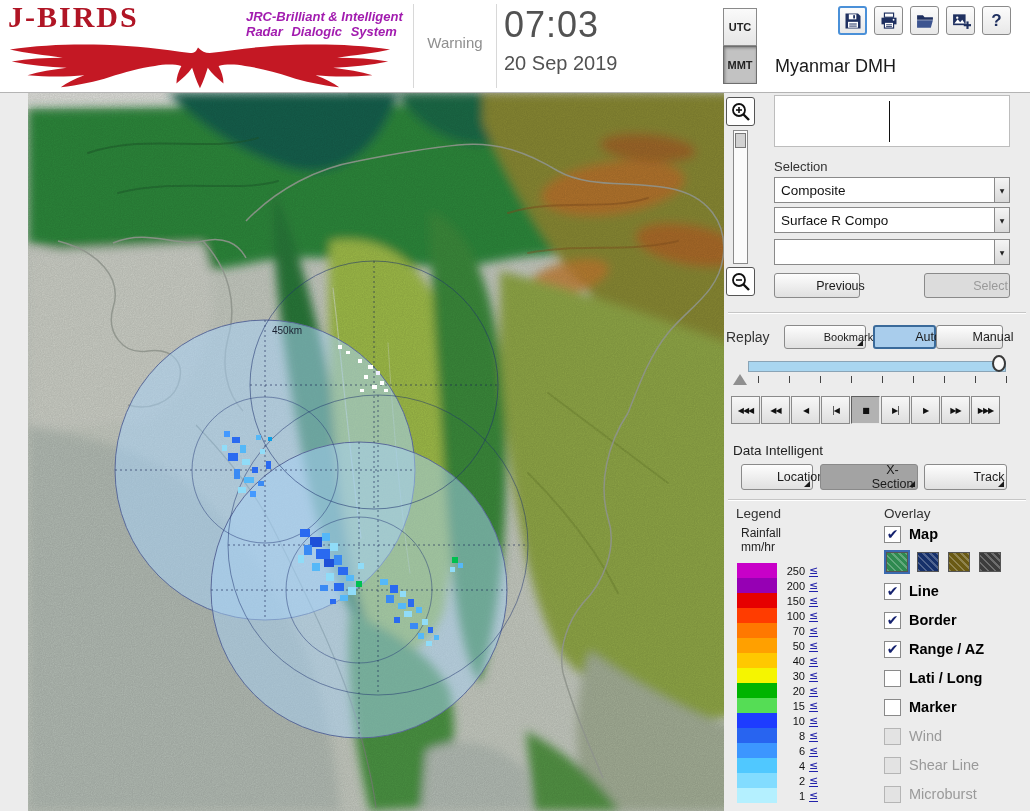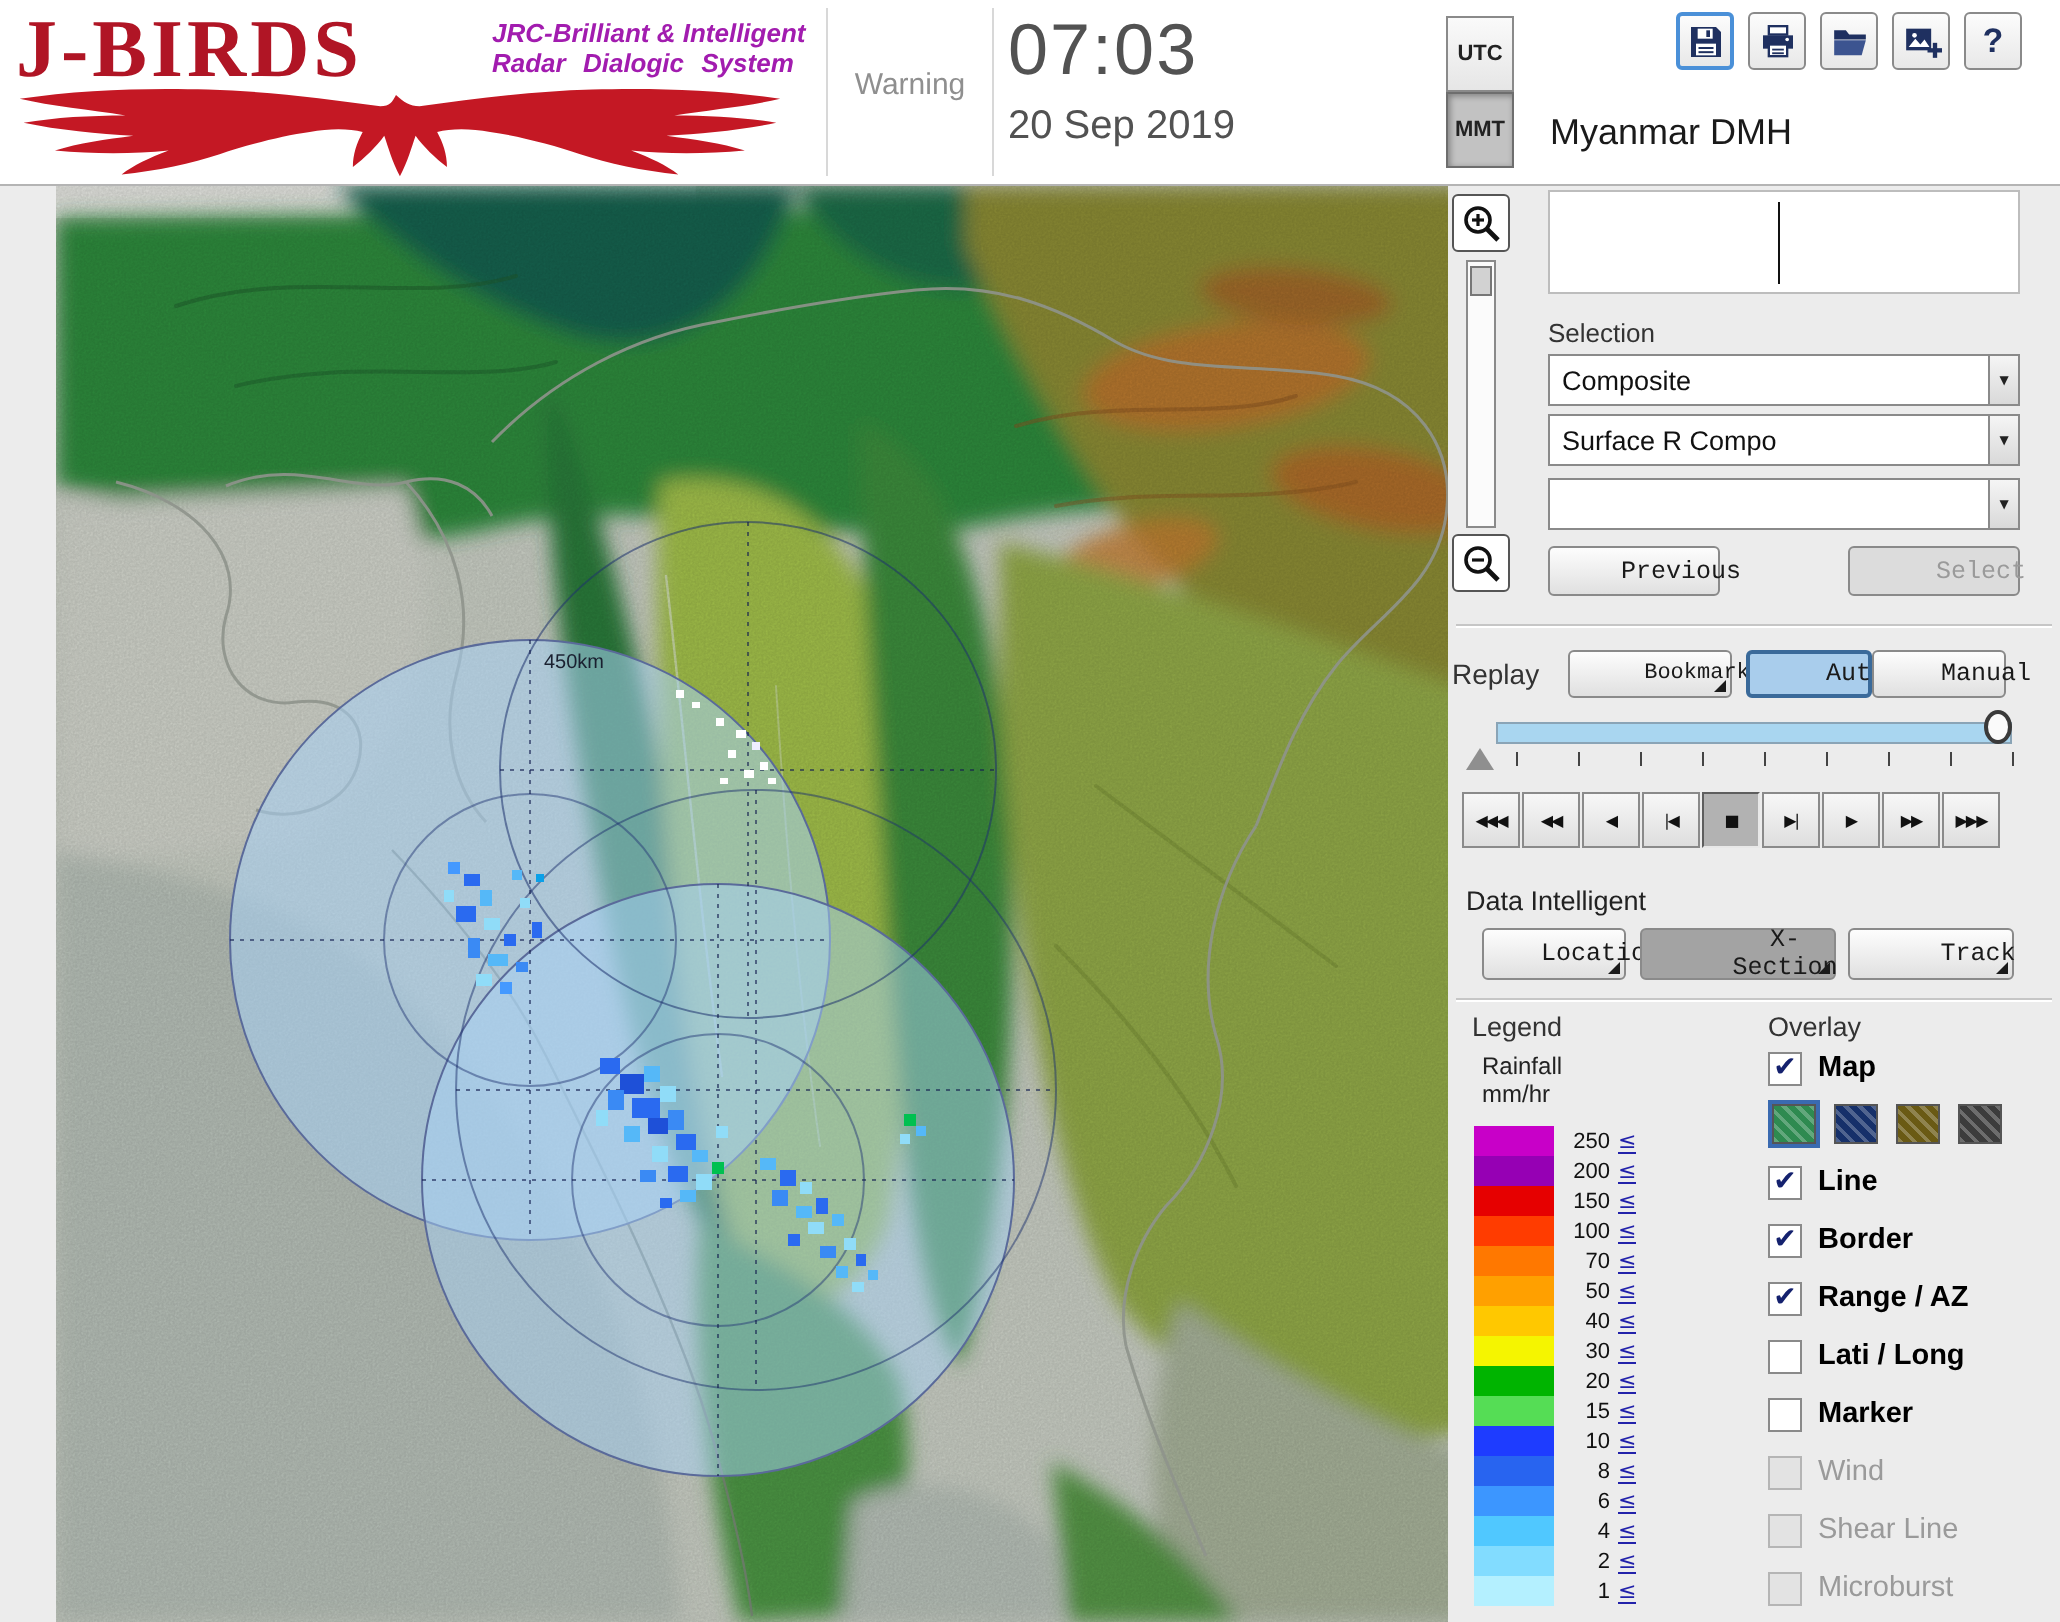--- a/index.html
+++ b/index.html
@@ -2,21 +2,21 @@
 <html><head>
 <meta charset="utf-8">
 <style>
   * { margin:0; padding:0; box-sizing:border-box; }
   html,body { width:1030px; height:811px; }
   body { font-family:"Liberation Sans", sans-serif; background:#ececec; overflow:hidden; }
   .app { position:relative; width:1030px; height:811px; background:#ececec; }
 
   
   .header { position:absolute; left:0; top:0; width:1030px; height:93px; background:#ffffff; border-bottom:1px solid #b4b4b4; z-index:5; }
-  .logo-title { position:absolute; left:8px; top:0px; font-family:"Liberation Serif", serif; font-weight:bold; font-size:41px; color:#b01525; letter-spacing:2px; }
+  .logo-title { position:absolute; left:8px; top:0px; font-family:"Liberation Serif", serif; font-weight:bold; font-size:30px; color:#b01525; letter-spacing:2px; }
   .logo-sub { position:absolute; left:201px; top:9px; width:195px; color:#a21caf; font-weight:bold; font-style:italic; font-size:13px; line-height:15px;margin-left:45px; }
   .logo-sub .l2 { word-spacing:5px; }
   .eagle { position:absolute; left:2px; top:42px; width:392px; height:48px; }
   .warning-box { position:absolute; left:413px; top:4px; width:84px; height:84px; background:#fff; border-left:1px solid #d8d8d8; border-right:1px solid #d8d8d8; display:flex; justify-content:center; padding-top:30px; }
   .warning-text { color:#8f8f8f; font-size:15px; }
   .clock-time { position:absolute; left:504px; top:4px; font-size:36px; color:#525252; letter-spacing:1px; }
   .clock-date { position:absolute; left:504px; top:52px; font-size:20px; color:#525252; }
   .tz { position:absolute; left:723px; top:8px; width:34px; }
   .tz-btn { width:34px; height:38px; font-size:11px; font-weight:bold; color:#222; background:linear-gradient(#fafafa,#e6e6e6); border:1px solid #8a8a8a; cursor:default; font-family:inherit; }
   .tz-btn.selected { background:#c2c2c2; border:1px solid #6e6e6e; box-shadow:inset 1px 1px 3px rgba(0,0,0,.35); }
@@ -39,21 +39,21 @@
   .zoom-thumb { position:absolute; left:1px; top:2px; width:11px; height:15px; background:#d2d2d2; border:1px solid #777; }
 
   .info-box { position:absolute; left:50px; top:2px; width:236px; height:52px; background:#ffffff; border:1px solid #bdbdbd; }
   .caret-line { position:absolute; left:114px; top:5px; width:1px; height:41px; background:#111; }
 
   .panel-label { position:absolute; font-size:13px; color:#333; }
   .dd { position:absolute; left:50px; width:236px; height:26px; background:#fff; border:1px solid #8a8a8a; display:flex; }
   .dd-text { flex:1; font-size:13.5px; color:#111; padding-left:6px; display:flex; align-items:center; }
   .dd-arrow { width:15px; background:linear-gradient(#f5f5f5,#d9d9d9); border-left:1px solid #8a8a8a; display:flex; align-items:center; justify-content:center; font-size:6px; color:#222; font-family:"DejaVu Sans", sans-serif; }
 
-  .btn { background:linear-gradient(#fdfdfd,#e0e0e0); border:1px solid #8a8a8a; border-radius:3px; font-size:12.5px; color:#1a1a1a; display:flex; align-items:center; justify-content:center; font-family:Liberation Mono, monospace;padding-left:47px; }
+  .btn { background:linear-gradient(#fdfdfd,#e0e0e0); border:1px solid #8a8a8a; border-radius:3px; font-size:12.5px; color:#1a1a1a; display:flex; align-items:center; justify-content:center; font-family:Liberation Sans, sans-serif;padding-left:47px; }
   .btn.disabled { background:#dcdcdc; color:#9a9a9a; }
   .prev-btn { position:absolute; left:50px; top:180px; width:86px; height:25px; }
   .select-btn { position:absolute; left:200px; top:180px; width:86px; height:25px; }
 
   .divider { position:absolute; left:4px; width:298px; height:2px; border-top:1px solid #c6c6c6; border-bottom:1px solid #ffffff; }
 
   .replay-label { position:absolute; left:2px; top:236px; font-size:14px; color:#333; }
   .bookmark-btn { position:absolute; left:60px; top:232px; width:82px; height:24px; font-size:11px; }
   .auto-btn { position:absolute; left:149px; top:232px; width:63px; height:24px; background:#a9cdec; border:2px solid #3a6a9a; }
   .manual-btn { position:absolute; left:212px; top:232px; width:67px; height:24px; }

